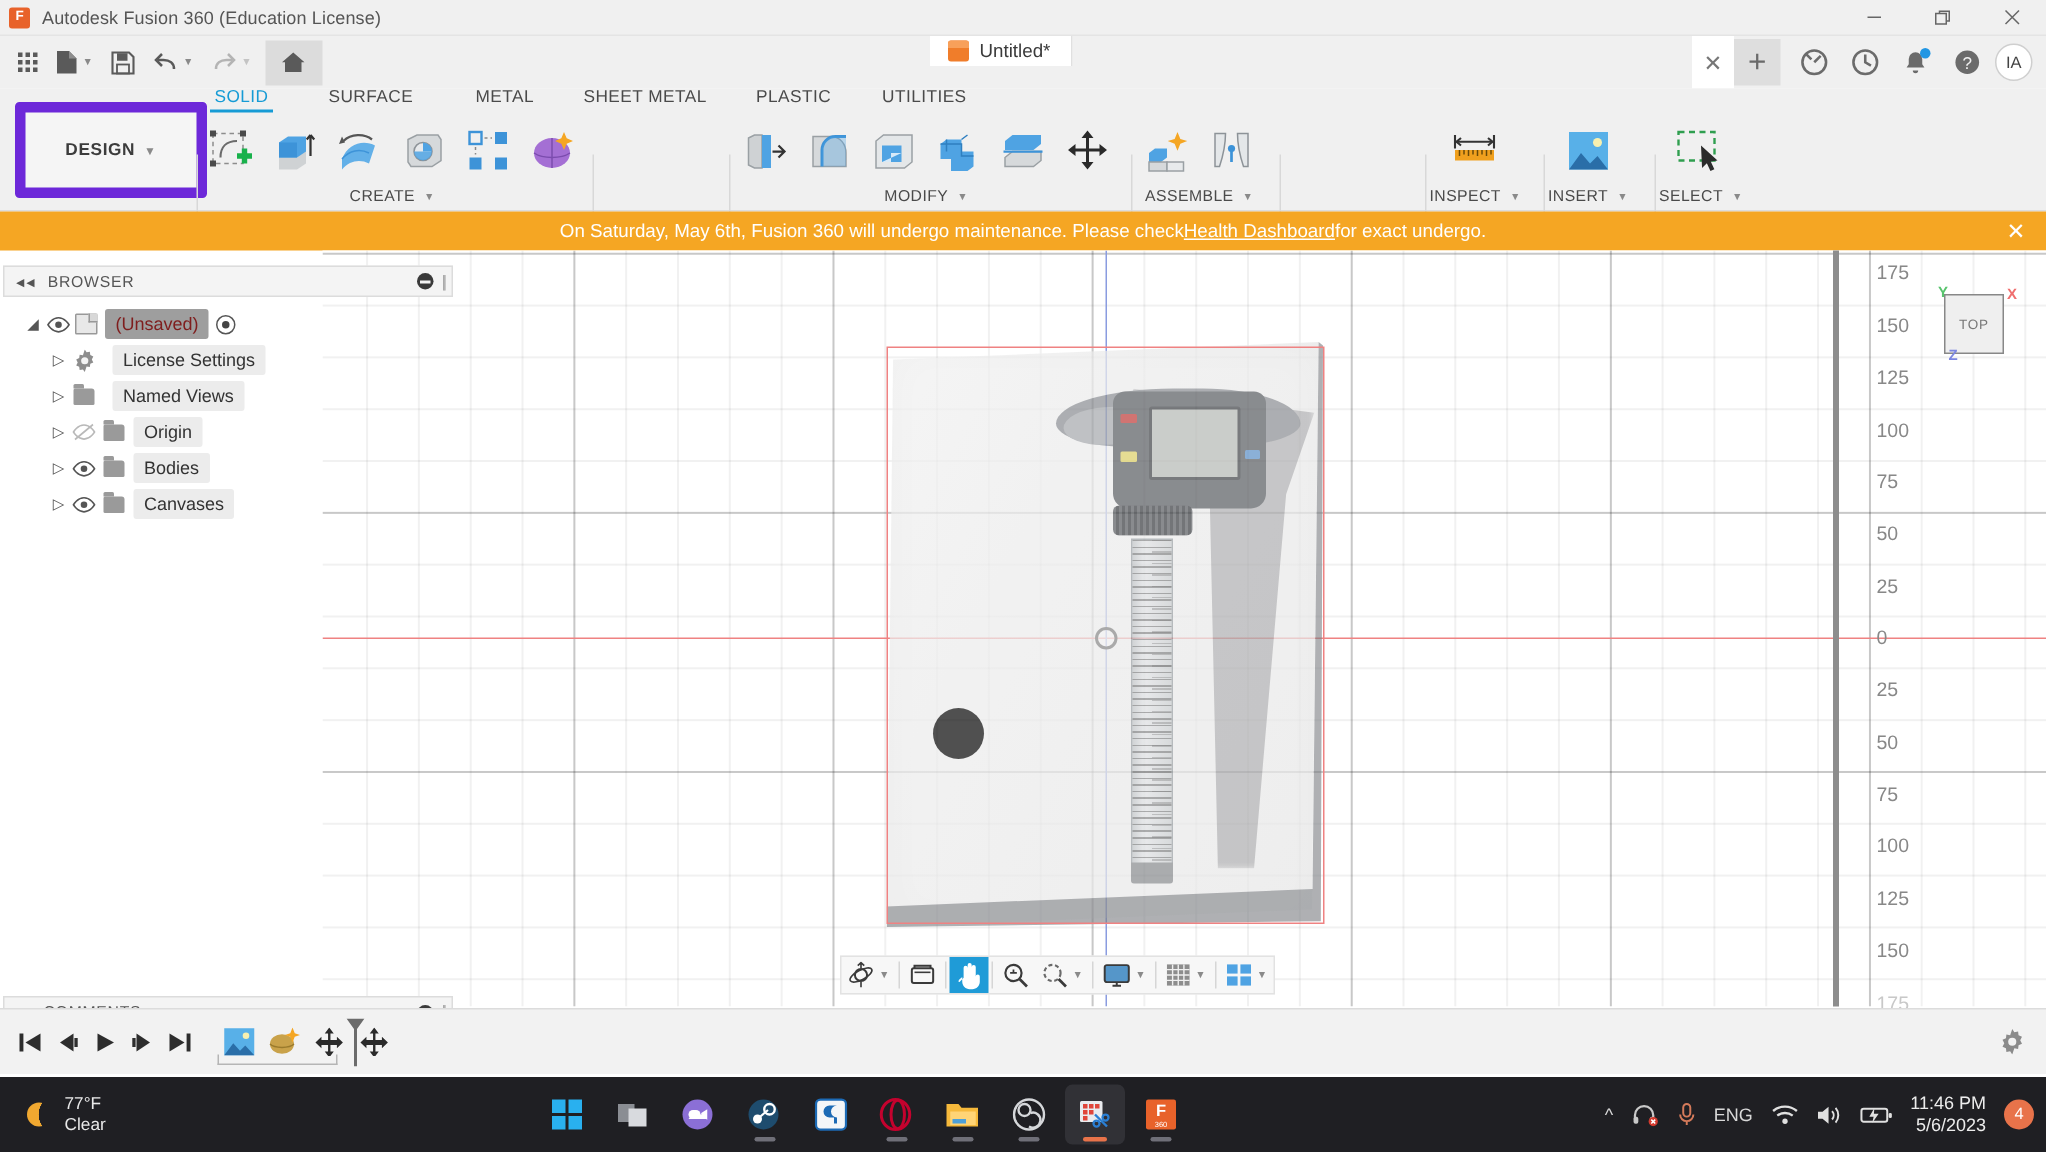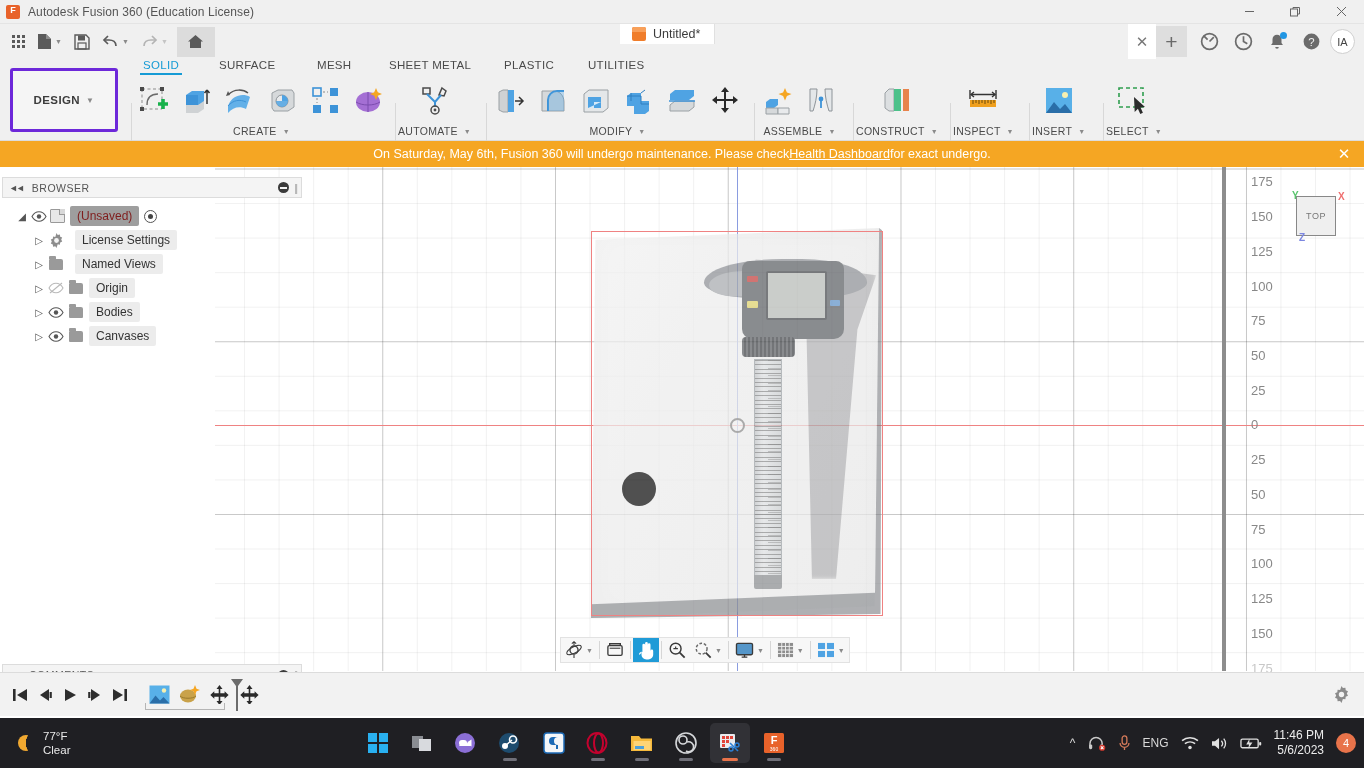--- a/index.html
+++ b/index.html
@@ -90,22 +90,22 @@
     position:absolute; top:5px; right:5px; width:7px; height:7px;
     border-radius:50%; background:#2196e3;
   }
 
   
   .ribbon {
     position: absolute; top: 59px; left: 0; width: 1364px; height: 82px;
     background: #f0f0f0; border-bottom: 1px solid #dcdcdc;
   }
   .design-box {
-    position: absolute; left: 10px; top: 9px; width: 108px; height: 64px;
-    border: 3px solid #6d28d9; background: #f5f5f5; border-radius: 3px;
+    position: absolute; left: 10px; top: 9px; width: 128px; height: 64px;
+    border: 7px solid #6d28d9; background: #f5f5f5; border-radius: 3px;
     display: flex; align-items: center; justify-content: center;
     font-size: 11.5px; color: #3c3c3c; letter-spacing: .4px; font-weight: 600;
   }
   .ribbon-tabs {
     position: absolute; top: 0px; left: 0; width: 100%; height: 20px;
   }
   .rtab {
     position: absolute; top: 0; font-size: 11.5px; color: #4a4a4a;
     letter-spacing: .3px; white-space: nowrap;
   }
@@ -522,21 +522,21 @@
 
   <div class="ribbon">
     <div class="design-box">
       <span>DESIGN</span>
       <span class="caret" style="font-size:8px;margin-left:6px;">▼</span>
     </div>
 
     <div class="ribbon-tabs">
       <div class="rtab active" style="left:143px">SOLID</div>
       <div class="rtab" style="left:219px">SURFACE</div>
-      <div class="rtab" style="left:317px">MESH</div>
+      <div class="rtab" style="left:317px">METAL</div>
       <div class="rtab" style="left:389px">SHEET METAL</div>
       <div class="rtab" style="left:504px">PLASTIC</div>
       <div class="rtab" style="left:588px">UTILITIES</div>
     </div>
 
     <div class="panels">
       <div class="sep" style="left:131px"></div>
 
       <div class="panel" style="left:133px">
         <div class="panel-row">
@@ -593,38 +593,20 @@
           </div>
         </div>
         <div class="panel-lbl">
           <span>CREATE</span>
           <span class="caret">▼</span>
         </div>
       </div>
 
       <div class="sep" style="left:395px"></div>
 
-      <div class="panel" style="left:398px">
-        <div class="panel-row">
-          <div class="tool">
-            <svg width="30" height="30" viewBox="0 0 30 30">
-              <rect x="3" y="2" width="7" height="6" fill="none" stroke="#4a4a4a" stroke-width="1.5"></rect>
-              <path d="M22 2l4 3-2 5-5-1z" fill="none" stroke="#4a4a4a" stroke-width="1.5"></path>
-              <path d="M7 8l8 8 6-7" fill="none" stroke="#3d93d8" stroke-width="2"></path>
-              <path d="M15 16v5" stroke="#3d93d8" stroke-width="2"></path>
-              <circle cx="15" cy="24" r="4" fill="none" stroke="#4a4a4a" stroke-width="1.5"></circle>
-              <circle cx="15" cy="24" r="1.4" fill="#4a4a4a"></circle>
-            </svg>
-          </div>
-        </div>
-        <div class="panel-lbl">
-          <span>AUTOMATE</span>
-          <span class="caret">▼</span>
-        </div>
-      </div>
 
       <div class="sep" style="left:486px"></div>
 
       <div class="panel" style="left:489px">
         <div class="panel-row">
           <div class="tool">
             <svg width="30" height="30" viewBox="0 0 30 30">
               <path d="M4 6l4-2h5v22H8l-4-2z" fill="#cfd2d4" stroke="#9aa0a4"></path>
               <path d="M13 4h6v22h-6z" fill="#4fa3e3"></path>
               <path d="M20 15h7M24 11l4 4-4 4" stroke="#333" stroke-width="1.5" fill="none"></path>
@@ -692,35 +674,20 @@
           </div>
         </div>
         <div class="panel-lbl">
           <span>ASSEMBLE</span>
           <span class="caret">▼</span>
         </div>
       </div>
 
       <div class="sep" style="left:853px"></div>
 
-      <div class="panel" style="left:856px">
-        <div class="panel-row">
-          <div class="tool">
-            <svg width="30" height="30" viewBox="0 0 30 30">
-              <path d="M3 7l4-4h5v22H7l-4-3z" fill="#dcdfe1" stroke="#9aa0a4"></path>
-              <path d="M12 3h7v22h-7z" fill="#4cc18a"></path>
-              <path d="M21 3h6v22h-6z" fill="#e8834b"></path>
-            </svg>
-          </div>
-        </div>
-        <div class="panel-lbl">
-          <span>CONSTRUCT</span>
-          <span class="caret">▼</span>
-        </div>
-      </div>
 
       <div class="sep" style="left:950px"></div>
 
       <div class="panel" style="left:953px">
         <div class="panel-row">
           <div class="tool">
             <svg width="32" height="30" viewBox="0 0 32 30">
               <path d="M3 4v9M29 4v9M4 8.5h24" stroke="#333" stroke-width="1.4" fill="none"></path>
               <path d="M7 6l-3 2.5 3 2.5M25 6l3 2.5-3 2.5" fill="none" stroke="#333" stroke-width="1.4"></path>
               <rect x="3" y="14" width="26" height="7" fill="#f0a01e"></rect>

